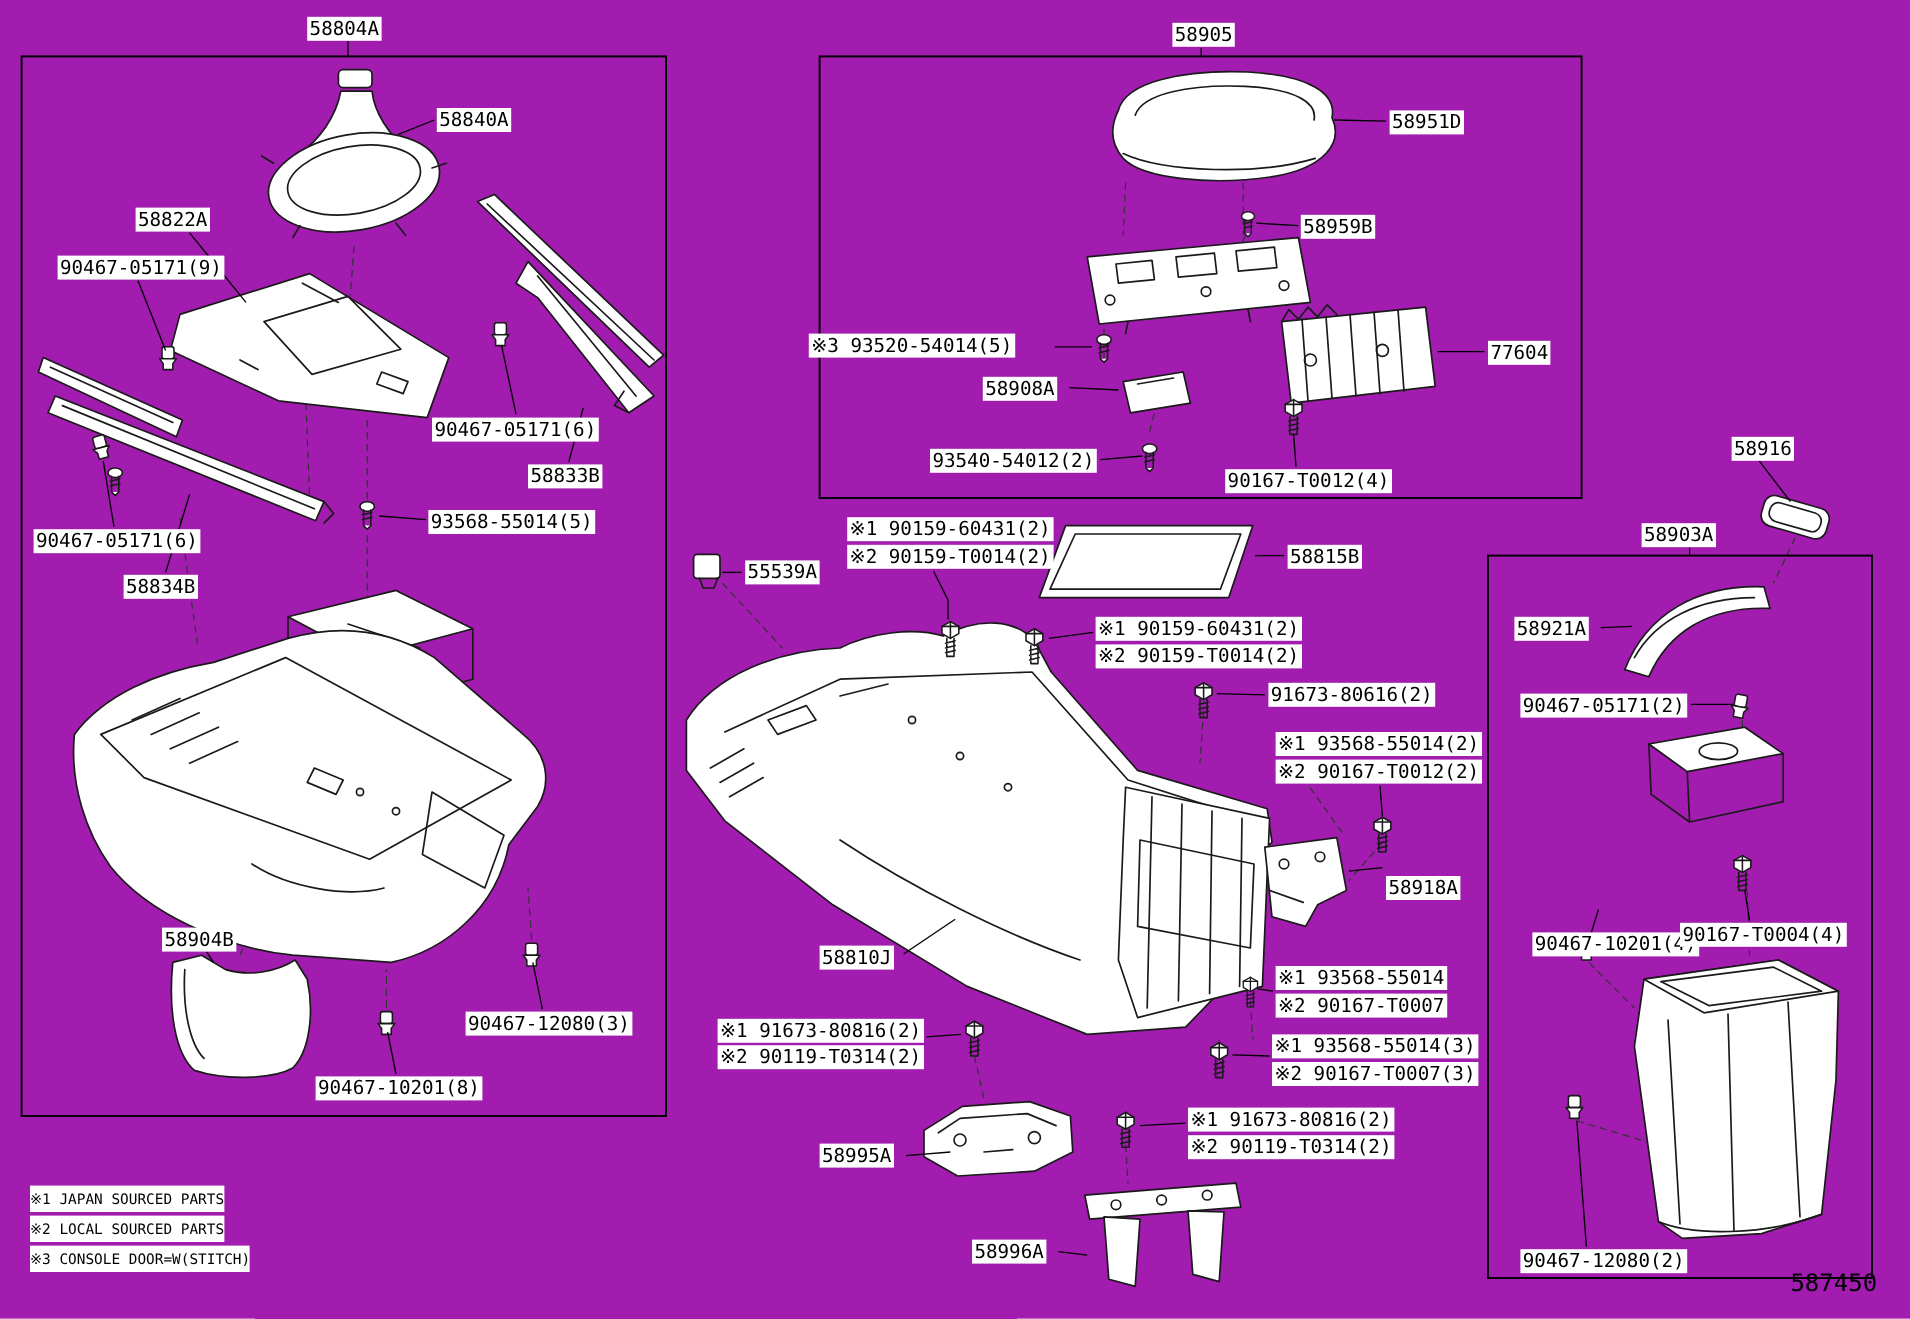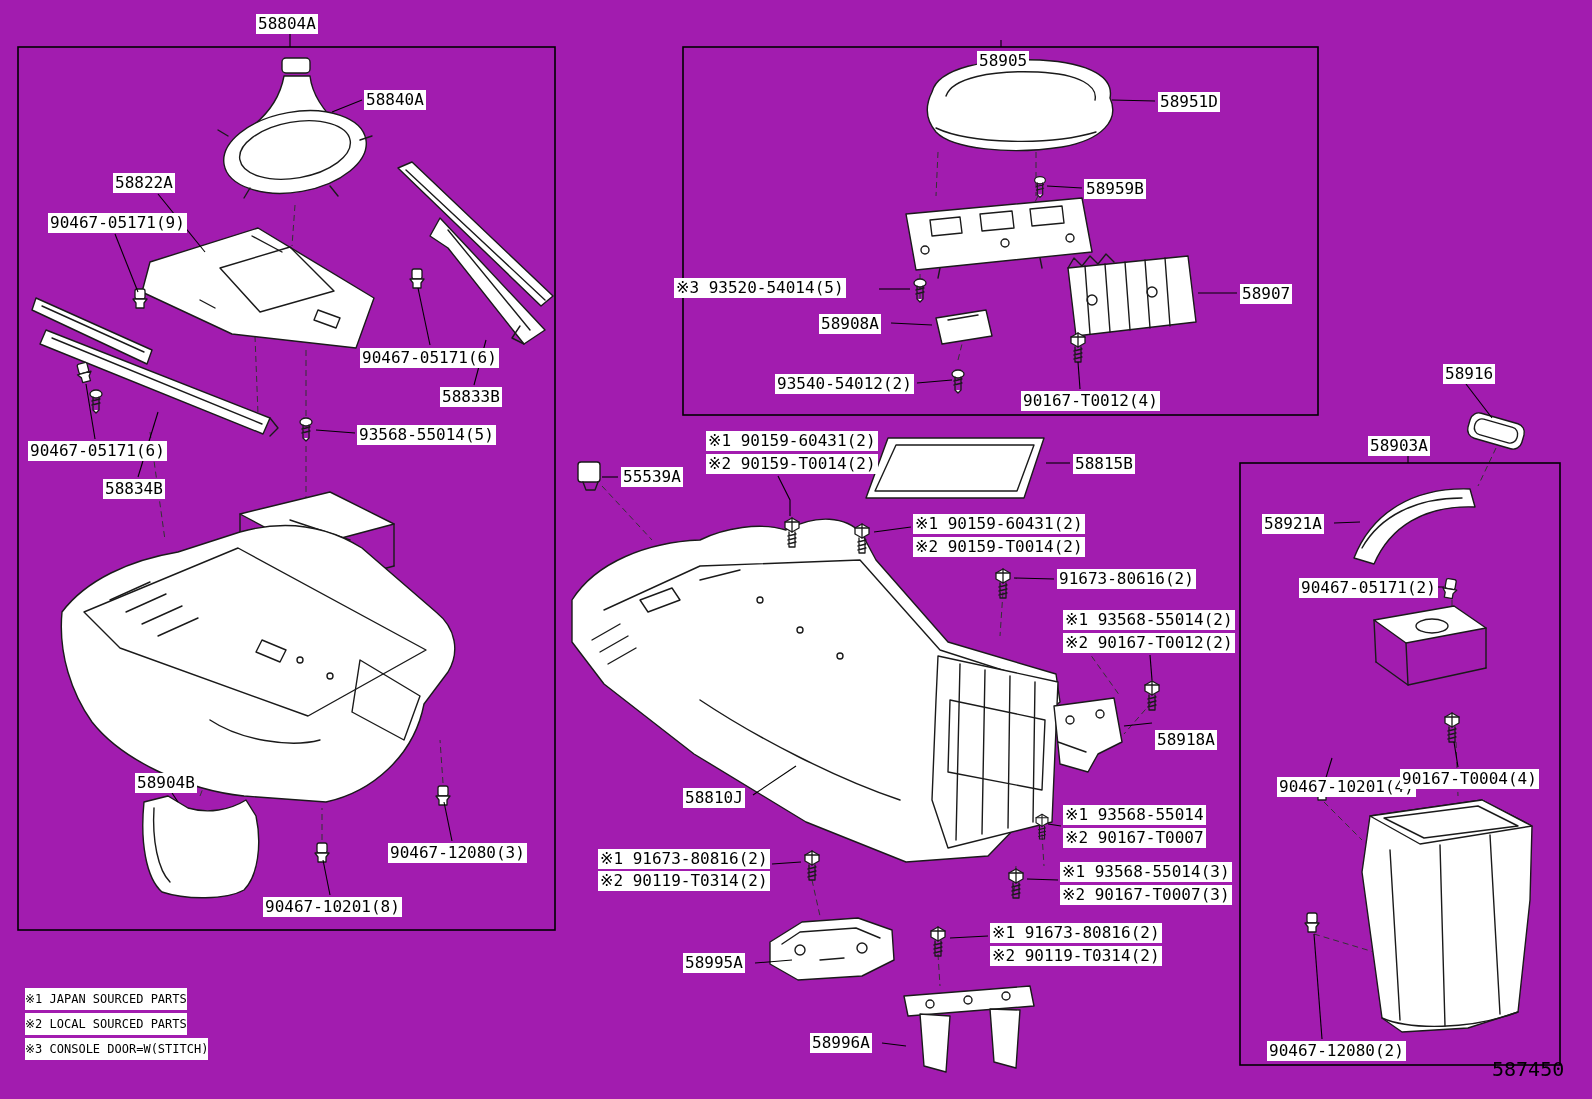--- a/index.html
+++ b/index.html
@@ -336,25 +336,25 @@
   <div class="lbl" style="left:48px;top:213px;">90467-05171(9)</div>
   <div class="lbl" style="left:360px;top:348px;">90467-05171(6)</div>
   <div class="lbl" style="left:440px;top:387px;">58833B</div>
   <div class="lbl" style="left:357px;top:425px;">93568-55014(5)</div>
   <div class="lbl" style="left:28px;top:441px;">90467-05171(6)</div>
   <div class="lbl" style="left:103px;top:479px;">58834B</div>
   <div class="lbl" style="left:135px;top:773px;">58904B</div>
   <div class="lbl" style="left:388px;top:843px;">90467-12080(3)</div>
   <div class="lbl" style="left:263px;top:897px;">90467-10201(8)</div>
 
-  <div class="lbl" style="left:977px;top:19px;margin-top:32px;">58905</div>
+  <div class="lbl" style="left:977px;top:19px;">58905</div>
   <div class="lbl" style="left:1158px;top:92px;">58951D</div>
   <div class="lbl" style="left:1084px;top:179px;">58959B</div>
   <div class="lbl" style="left:674px;top:278px;">※3 93520-54014(5)</div>
-  <div class="lbl" style="left:1240px;top:284px;">58907</div>
+  <div class="lbl" style="left:1240px;top:284px;">77604</div>
   <div class="lbl" style="left:819px;top:314px;">58908A</div>
   <div class="lbl" style="left:775px;top:374px;">93540-54012(2)</div>
   <div class="lbl" style="left:1021px;top:391px;">90167-T0012(4)</div>
 
   <div class="lbl" style="left:706px;top:431px;">※1 90159-60431(2)</div>
   <div class="lbl" style="left:706px;top:454px;">※2 90159-T0014(2)</div>
   <div class="lbl" style="left:1073px;top:454px;">58815B</div>
   <div class="lbl" style="left:621px;top:467px;">55539A</div>
   <div class="lbl" style="left:913px;top:514px;">※1 90159-60431(2)</div>
   <div class="lbl" style="left:913px;top:537px;">※2 90159-T0014(2)</div>
@@ -370,21 +370,21 @@
   <div class="lbl" style="left:1060px;top:862px;">※1 93568-55014(3)</div>
   <div class="lbl" style="left:1060px;top:885px;">※2 90167-T0007(3)</div>
   <div class="lbl" style="left:683px;top:953px;">58995A</div>
   <div class="lbl" style="left:990px;top:923px;">※1 91673-80816(2)</div>
   <div class="lbl" style="left:990px;top:946px;">※2 90119-T0314(2)</div>
   <div class="lbl" style="left:810px;top:1033px;">58996A</div>
 
   <div class="lbl" style="left:1443px;top:364px;">58916</div>
   <div class="lbl" style="left:1368px;top:436px;">58903A</div>
   <div class="lbl" style="left:1262px;top:514px;">58921A</div>
-  <div class="lbl" style="left:1267px;top:578px;margin-left:32px;">90467-05171(2)</div>
+  <div class="lbl" style="left:1267px;top:578px;">90467-05171(2)</div>
   <div class="lbl" style="left:1277px;top:739px;margin-top:38px;">90467-10201(4)</div>
   <div class="lbl" style="left:1400px;top:769px;">90167-T0004(4)</div>
   <div class="lbl" style="left:1267px;top:1041px;">90467-12080(2)</div>
 
   <div class="note" style="left:25px;top:988px;">※1 JAPAN SOURCED PARTS</div>
   <div class="note" style="left:25px;top:1013px;">※2 LOCAL SOURCED PARTS</div>
   <div class="note" style="left:25px;top:1038px;">※3 CONSOLE DOOR=W(STITCH)</div>
 
   <div class="code" style="left:1492px;top:1057px;">587450</div>
 

